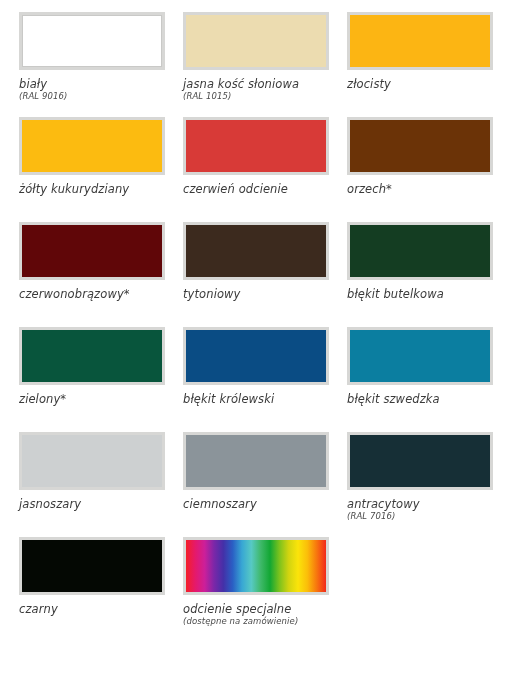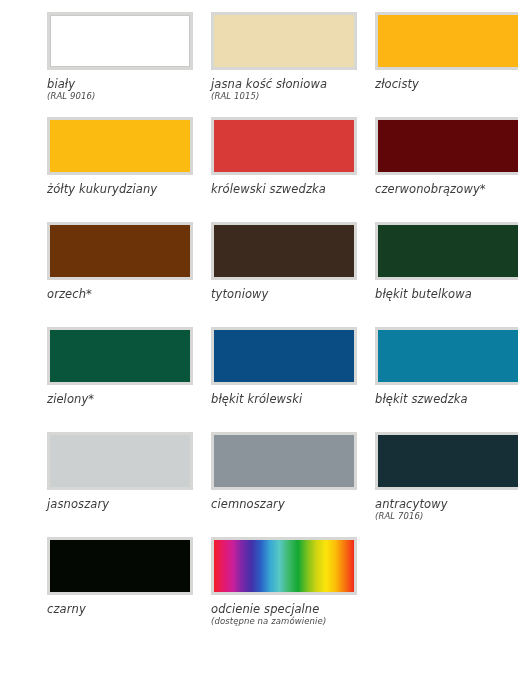--- a/index.html
+++ b/index.html
@@ -12,21 +12,20 @@
     background: #ffffff;
     font-family: "DejaVu Sans", sans-serif;
     overflow: hidden;
   }
   #palette-grid {
     display: grid;
     grid-template-columns: 164px 164px 164px;
     grid-template-rows: repeat(6, 105px);
     padding: 12px 0 0 19px;
     box-sizing: border-box;
-    margin-left: 28px;
   }
   .swatch-cell {
     width: 164px;
     height: 105px;
     box-sizing: border-box;
     padding-right: 18px;
   }
   .swatch-frame {
     width: 146px;
     height: 58px;
@@ -89,33 +88,33 @@
     <div class="swatch-cell">
       <div class="swatch-frame">
         <div class="swatch-fill" style="background: rgb(252, 187, 16);"></div>
       </div>
       <div class="swatch-label">żółty kukurydziany</div>
     </div>
     <div class="swatch-cell">
       <div class="swatch-frame">
         <div class="swatch-fill" style="background: rgb(216, 58, 55);"></div>
       </div>
-      <div class="swatch-label">królewski szwedzka</div>
+      <div class="swatch-label">czerwień odcienie</div>
+    </div>
+    <div class="swatch-cell">
+      <div class="swatch-frame">
+        <div class="swatch-fill" style="background: rgb(107, 51, 7);"></div>
+      </div>
+      <div class="swatch-label">orzech*</div>
     </div>
     <div class="swatch-cell">
       <div class="swatch-frame">
         <div class="swatch-fill" style="background: rgb(96, 6, 8);"></div>
       </div>
       <div class="swatch-label">czerwonobrązowy*</div>
-    </div>
-    <div class="swatch-cell">
-      <div class="swatch-frame">
-        <div class="swatch-fill" style="background: rgb(107, 51, 7);"></div>
-      </div>
-      <div class="swatch-label">orzech*</div>
     </div>
     <div class="swatch-cell">
       <div class="swatch-frame">
         <div class="swatch-fill" style="background: rgb(60, 42, 30);"></div>
       </div>
       <div class="swatch-label">tytoniowy</div>
     </div>
     <div class="swatch-cell">
       <div class="swatch-frame">
         <div class="swatch-fill" style="background: rgb(20, 61, 34);"></div>

